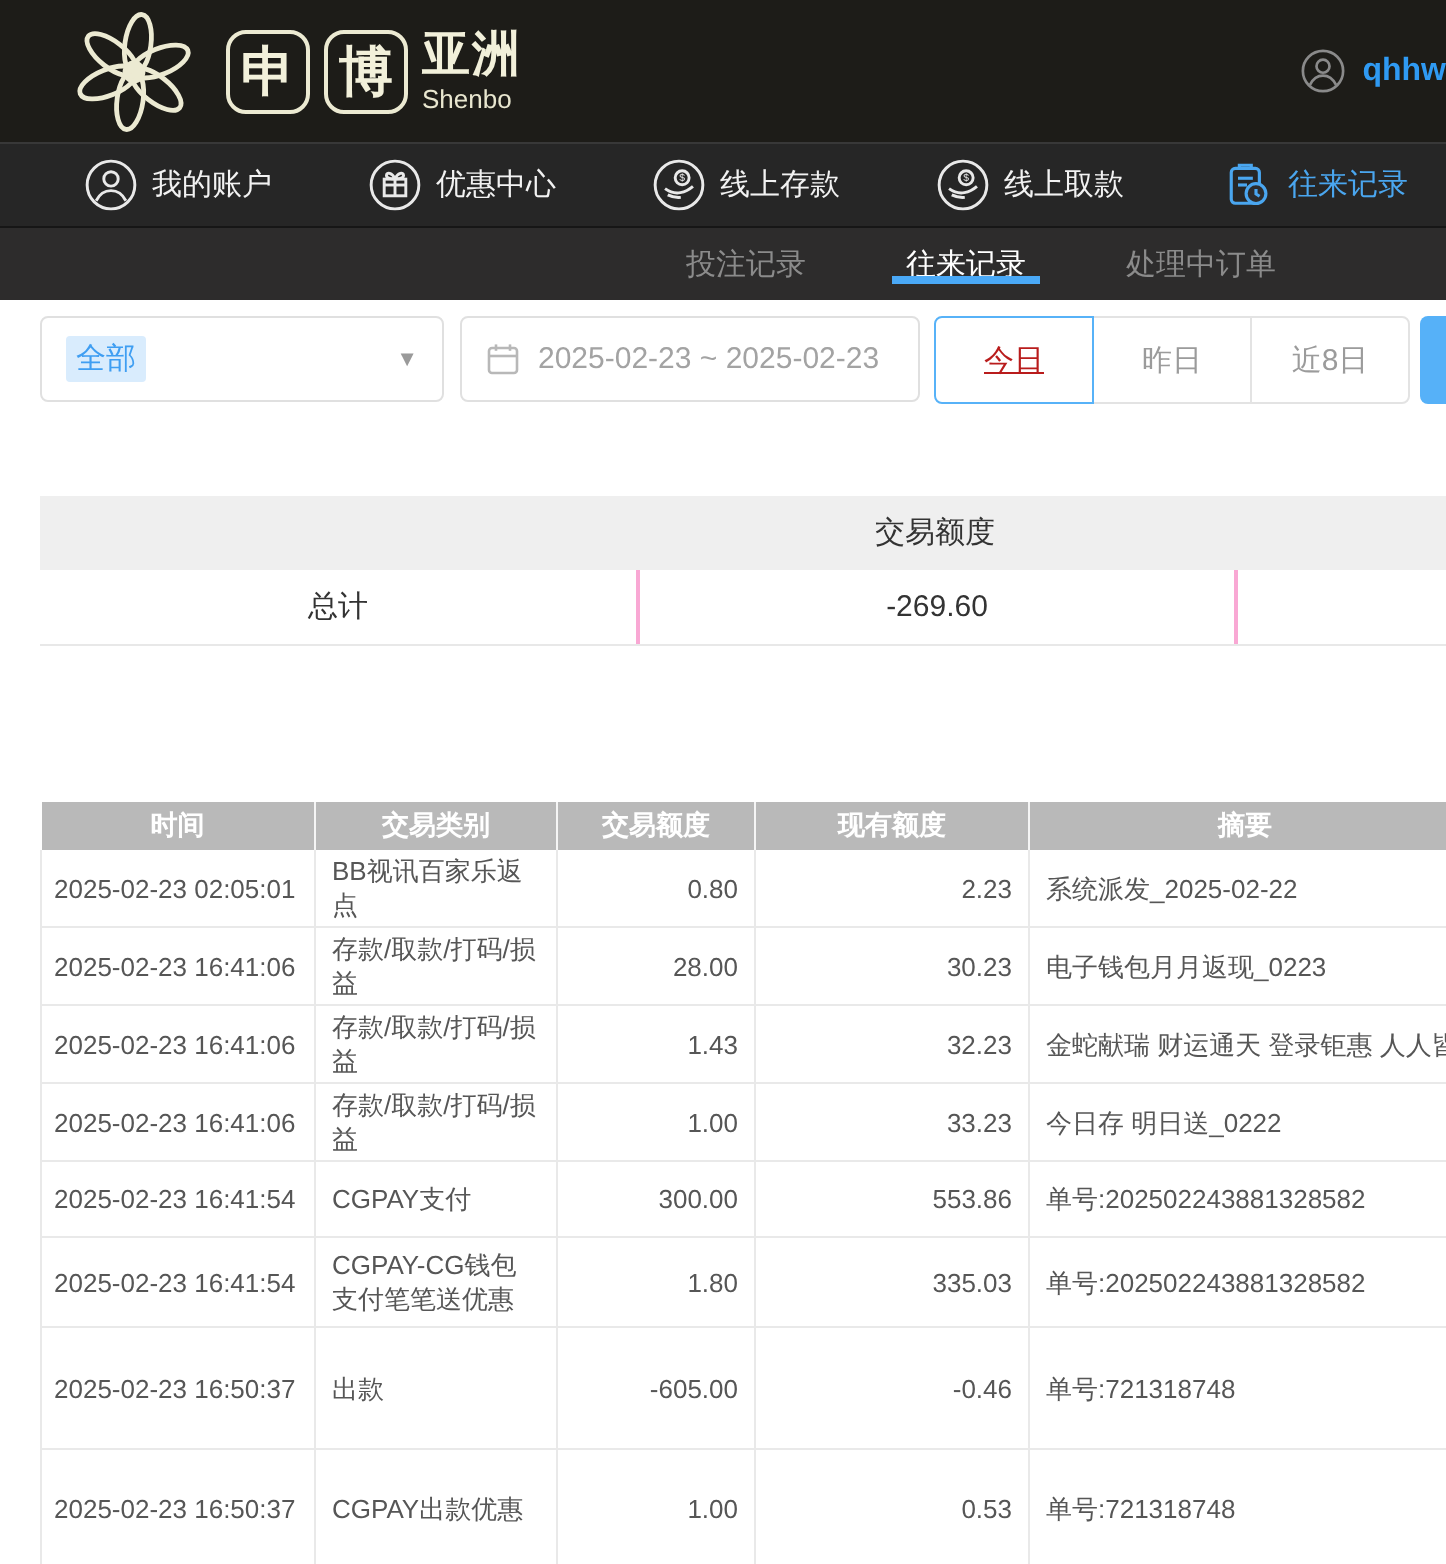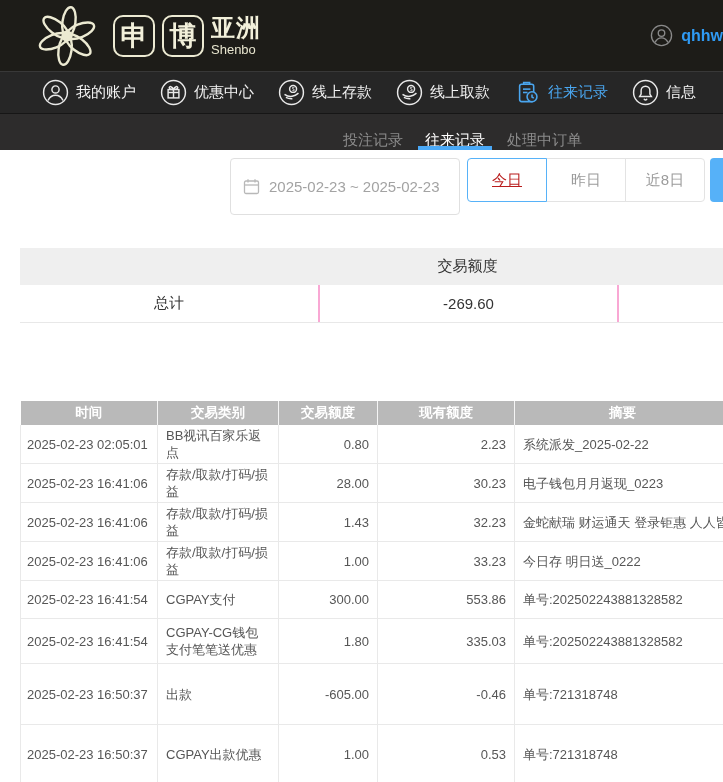--- a/index.html
+++ b/index.html
@@ -17,44 +17,44 @@
   .brandtxt { margin-left:7px; color:#f2f0da; line-height:1; }
   .brandtxt .cn { font-size:24px; font-weight:bold; letter-spacing:1px; }
   .brandtxt .en { font-size:13px; margin-top:3px; color:#e8e6cf; }
   .account { position:absolute; right:0px; top:24px; display:flex; align-items:center; gap:8px; }
   .avatar-ico { width:23px; height:23px; color:#8a8a8a; }
   .uname { color:#2f9af3; font-size:16px; font-weight:bold; }
 
   
   .navbar { height:43px; background:#262626; border-top:1px solid #383838;
     border-bottom:1px solid #161616; display:flex; align-items:center;
-    padding-left:42px; gap:24px; white-space:nowrap; overflow:hidden; }
+    padding-left:42px; gap:48px; white-space:nowrap; overflow:hidden; }
   .nav-item { display:flex; align-items:center; gap:7px; color:#f2f2f2;
     font-size:15px; cursor:pointer; flex:0 0 auto; }
   .nav-item .nico { width:27px; height:27px; color:#e9e9e9; }
   .nav-item.active { color:#4aa6ef; }
   .nav-item.active .nico { color:#4aa6ef; }
 
   
-  .subtabs { height:36px; background:#2d2c2c; display:flex; align-items:flex-end;
-    padding-left:336px; gap:8px; }
+  .subtabs { height:36px; background:#2d2c2c; display:flex; align-items:center;
+    padding-left:336px; gap:36px; }
   .tab { display:flex; align-items:center; padding:0 7px; font-size:15px;
     color:#8b8b8b; position:relative; cursor:pointer; }
   .tab.active { color:#ffffff; }
   .tab.active::after { content:""; position:absolute; left:0; right:0; bottom:0;
     height:4px; background:#4aa9f7; }
 
   
   .filters { position:absolute; left:0; top:158px; width:723px; height:44px; }
   .sel { position:absolute; left:20px; top:0; width:202px; height:43px;
     border:1px solid #e0e0e0; border-radius:4px; display:flex; align-items:center;
     padding:0 12px; background:#fff; }
   .chip { color:#3f9ef2; background:#d9ecfd; font-size:15px; padding:2px 5px; border-radius:2px; }
   .caret { margin-left:auto; color:#9a9a9a; font-size:11px; }
-  .datebox { position:absolute; left:230px; top:0; width:230px; height:57px;
+  .datebox { position:absolute; left:230px; top:0; width:230px; height:43px;
     border:1px solid #e0e0e0; border-radius:4px; display:flex; align-items:center;
     gap:9px; padding:0 12px; background:#fff; color:#a3a3a3; font-size:15px; }
   .cal-ico { width:17px; height:17px; color:#b8b8b8; }
   .qgroup { position:absolute; left:467px; top:0; display:flex; }
   .qbtn { width:80px; height:44px; border:1px solid #e3e3e3; background:#fff;
     color:#9b9b9b; font-size:15px; display:flex; align-items:center; justify-content:center;
     cursor:pointer; margin-left:-1px; }
   .qbtn:first-child { border-radius:4px 0 0 4px; margin-left:0; }
   .qbtn:last-child { border-radius:0 4px 4px 0; }
   .qbtn.active { border:1px solid #57b2f8; color:#b91c1c; position:relative; z-index:2;text-decoration:underline; }
@@ -198,20 +198,24 @@
     </div>
     <div class="tab active">
       <span>往来记录</span>
     </div>
     <div class="tab">
       <span>处理中订单</span>
     </div>
   </div>
 
   <div class="filters">
+    <div class="sel">
+      <span class="chip">全部</span>
+      <span class="caret">▼</span>
+    </div>
     <div class="datebox">
       <svg class="cal-ico" viewBox="0 0 17 17" fill="none" stroke="currentColor" stroke-width="1.3">
         <rect x="1.5" y="3" width="14" height="12.5" rx="1.5"></rect>
         <line x1="1.5" y1="7" x2="15.5" y2="7"></line>
         <line x1="5" y1="1.2" x2="5" y2="4.4"></line>
           <line x1="12" y1="1.2" x2="12" y2="4.4"></line>
       </svg>
       <span>2025-02-23 ~ 2025-02-23</span>
     </div>
     <div class="qgroup">

